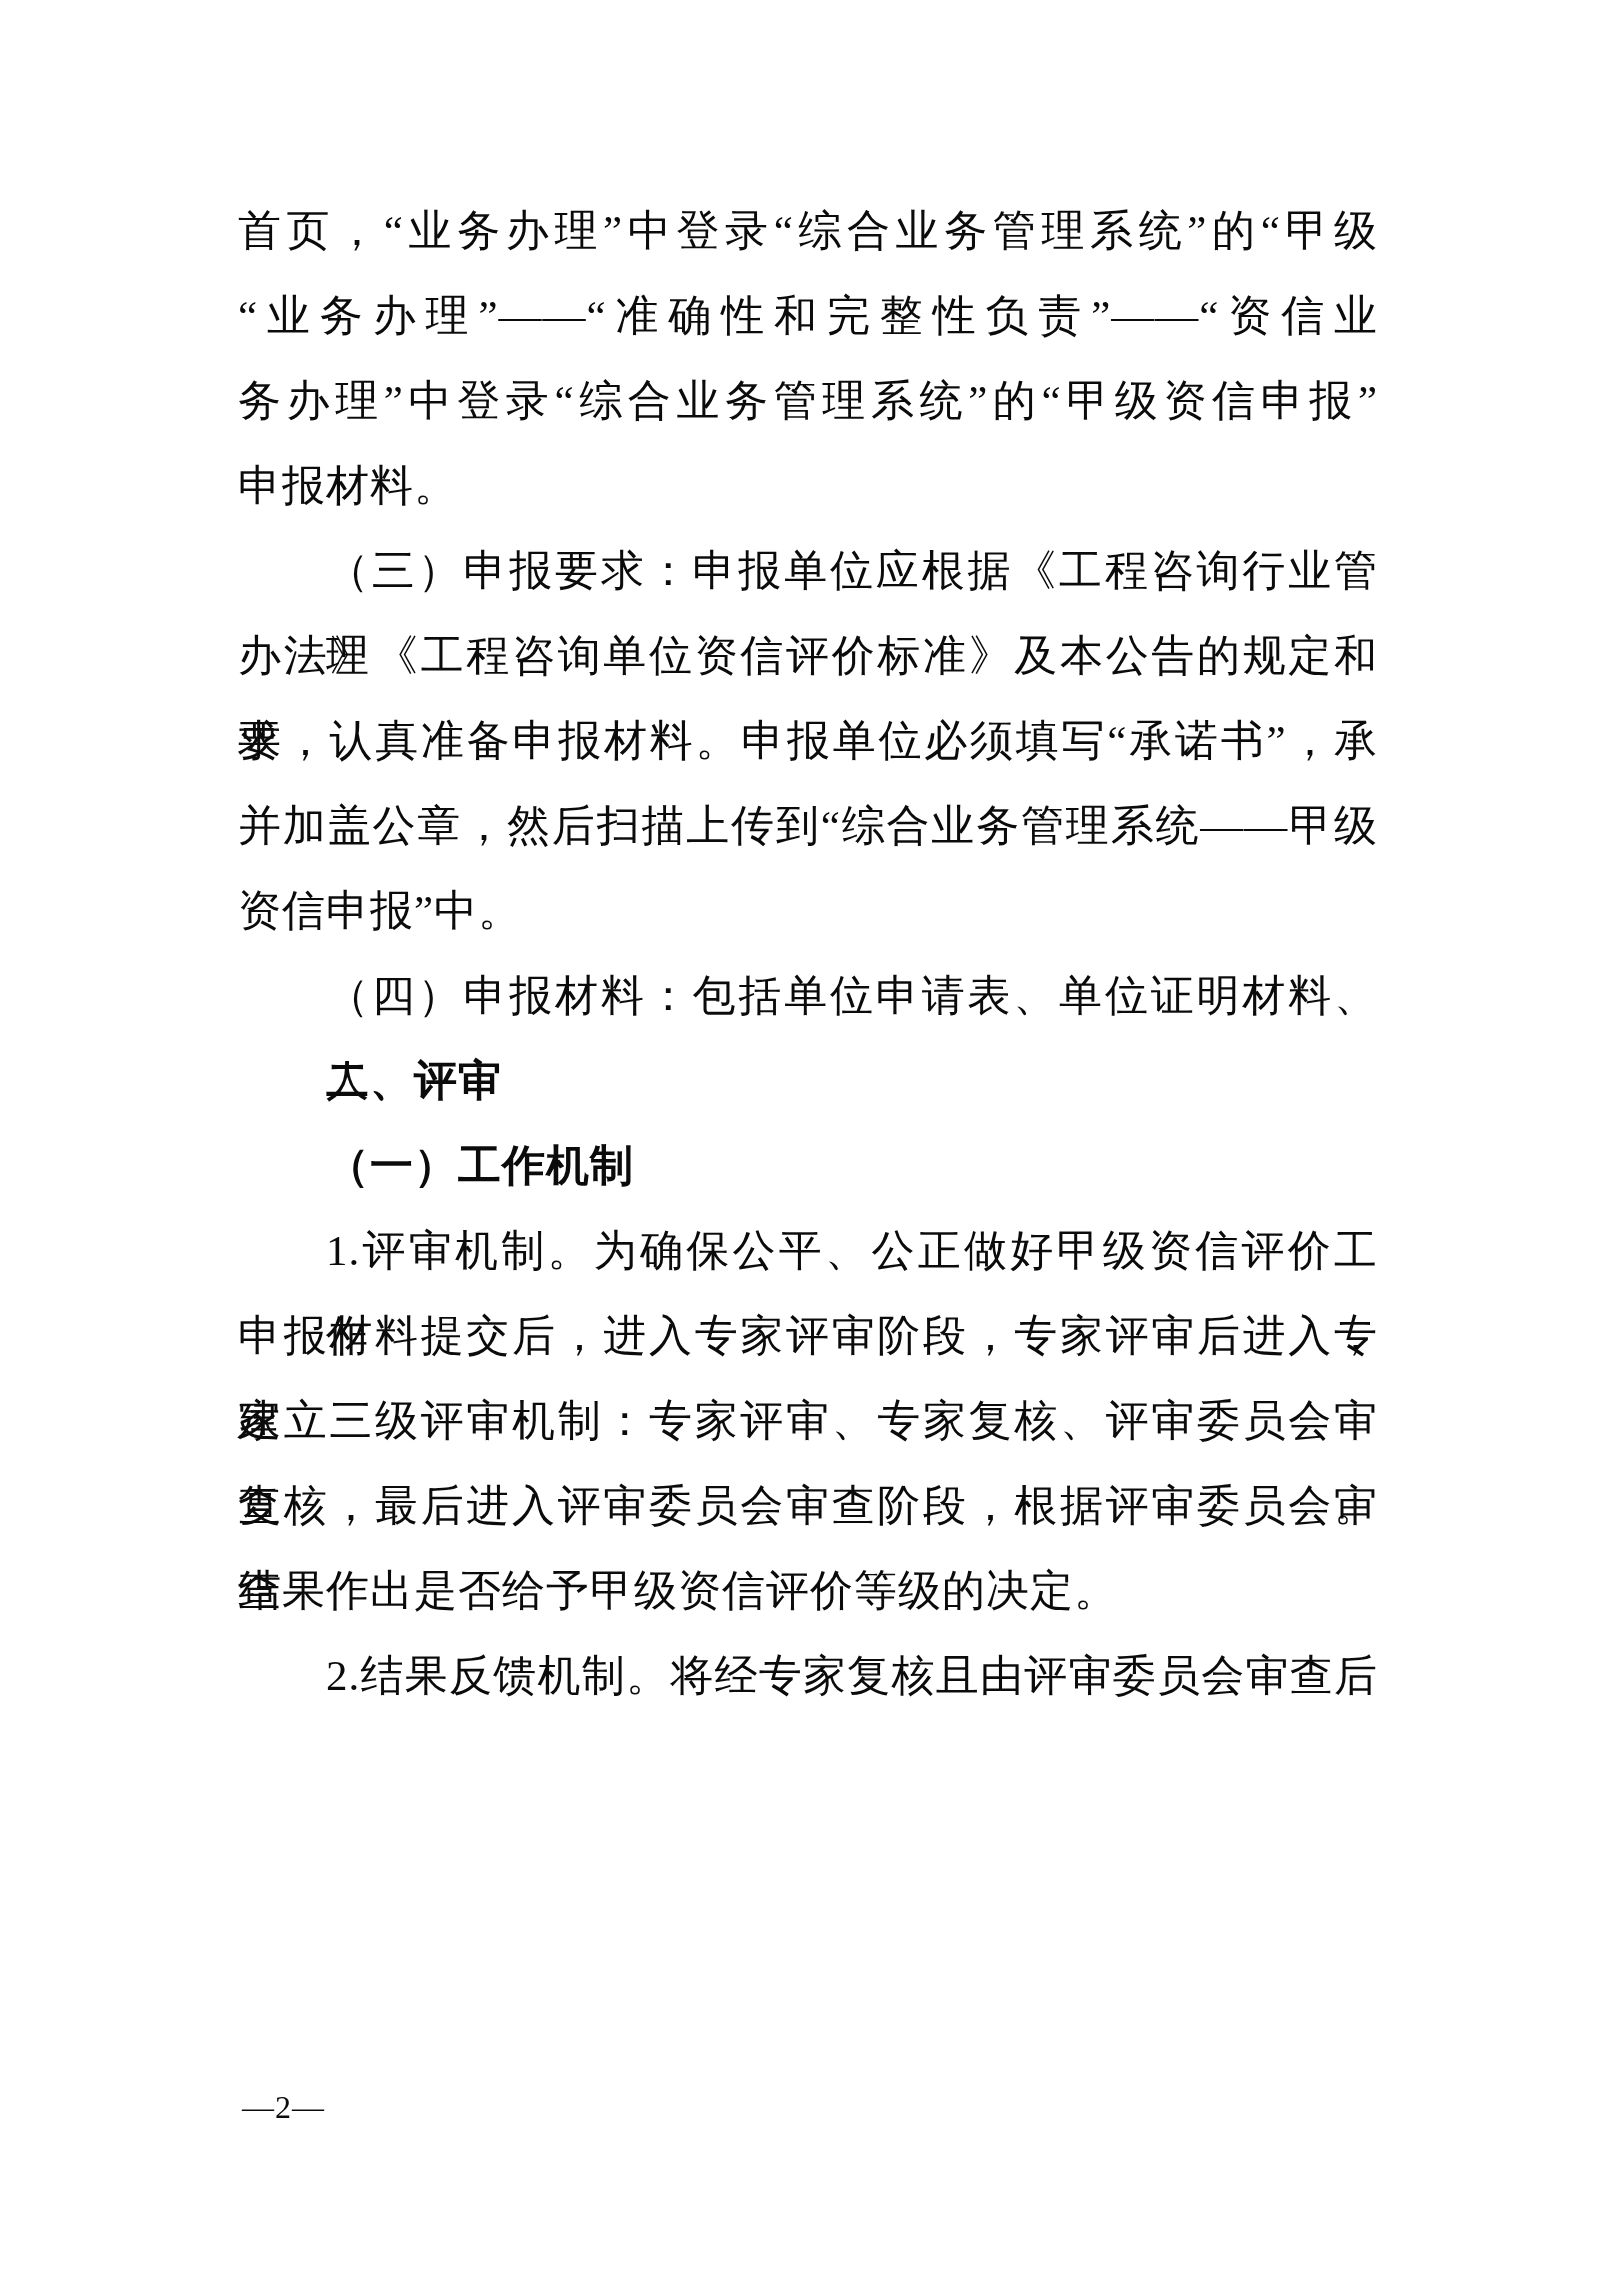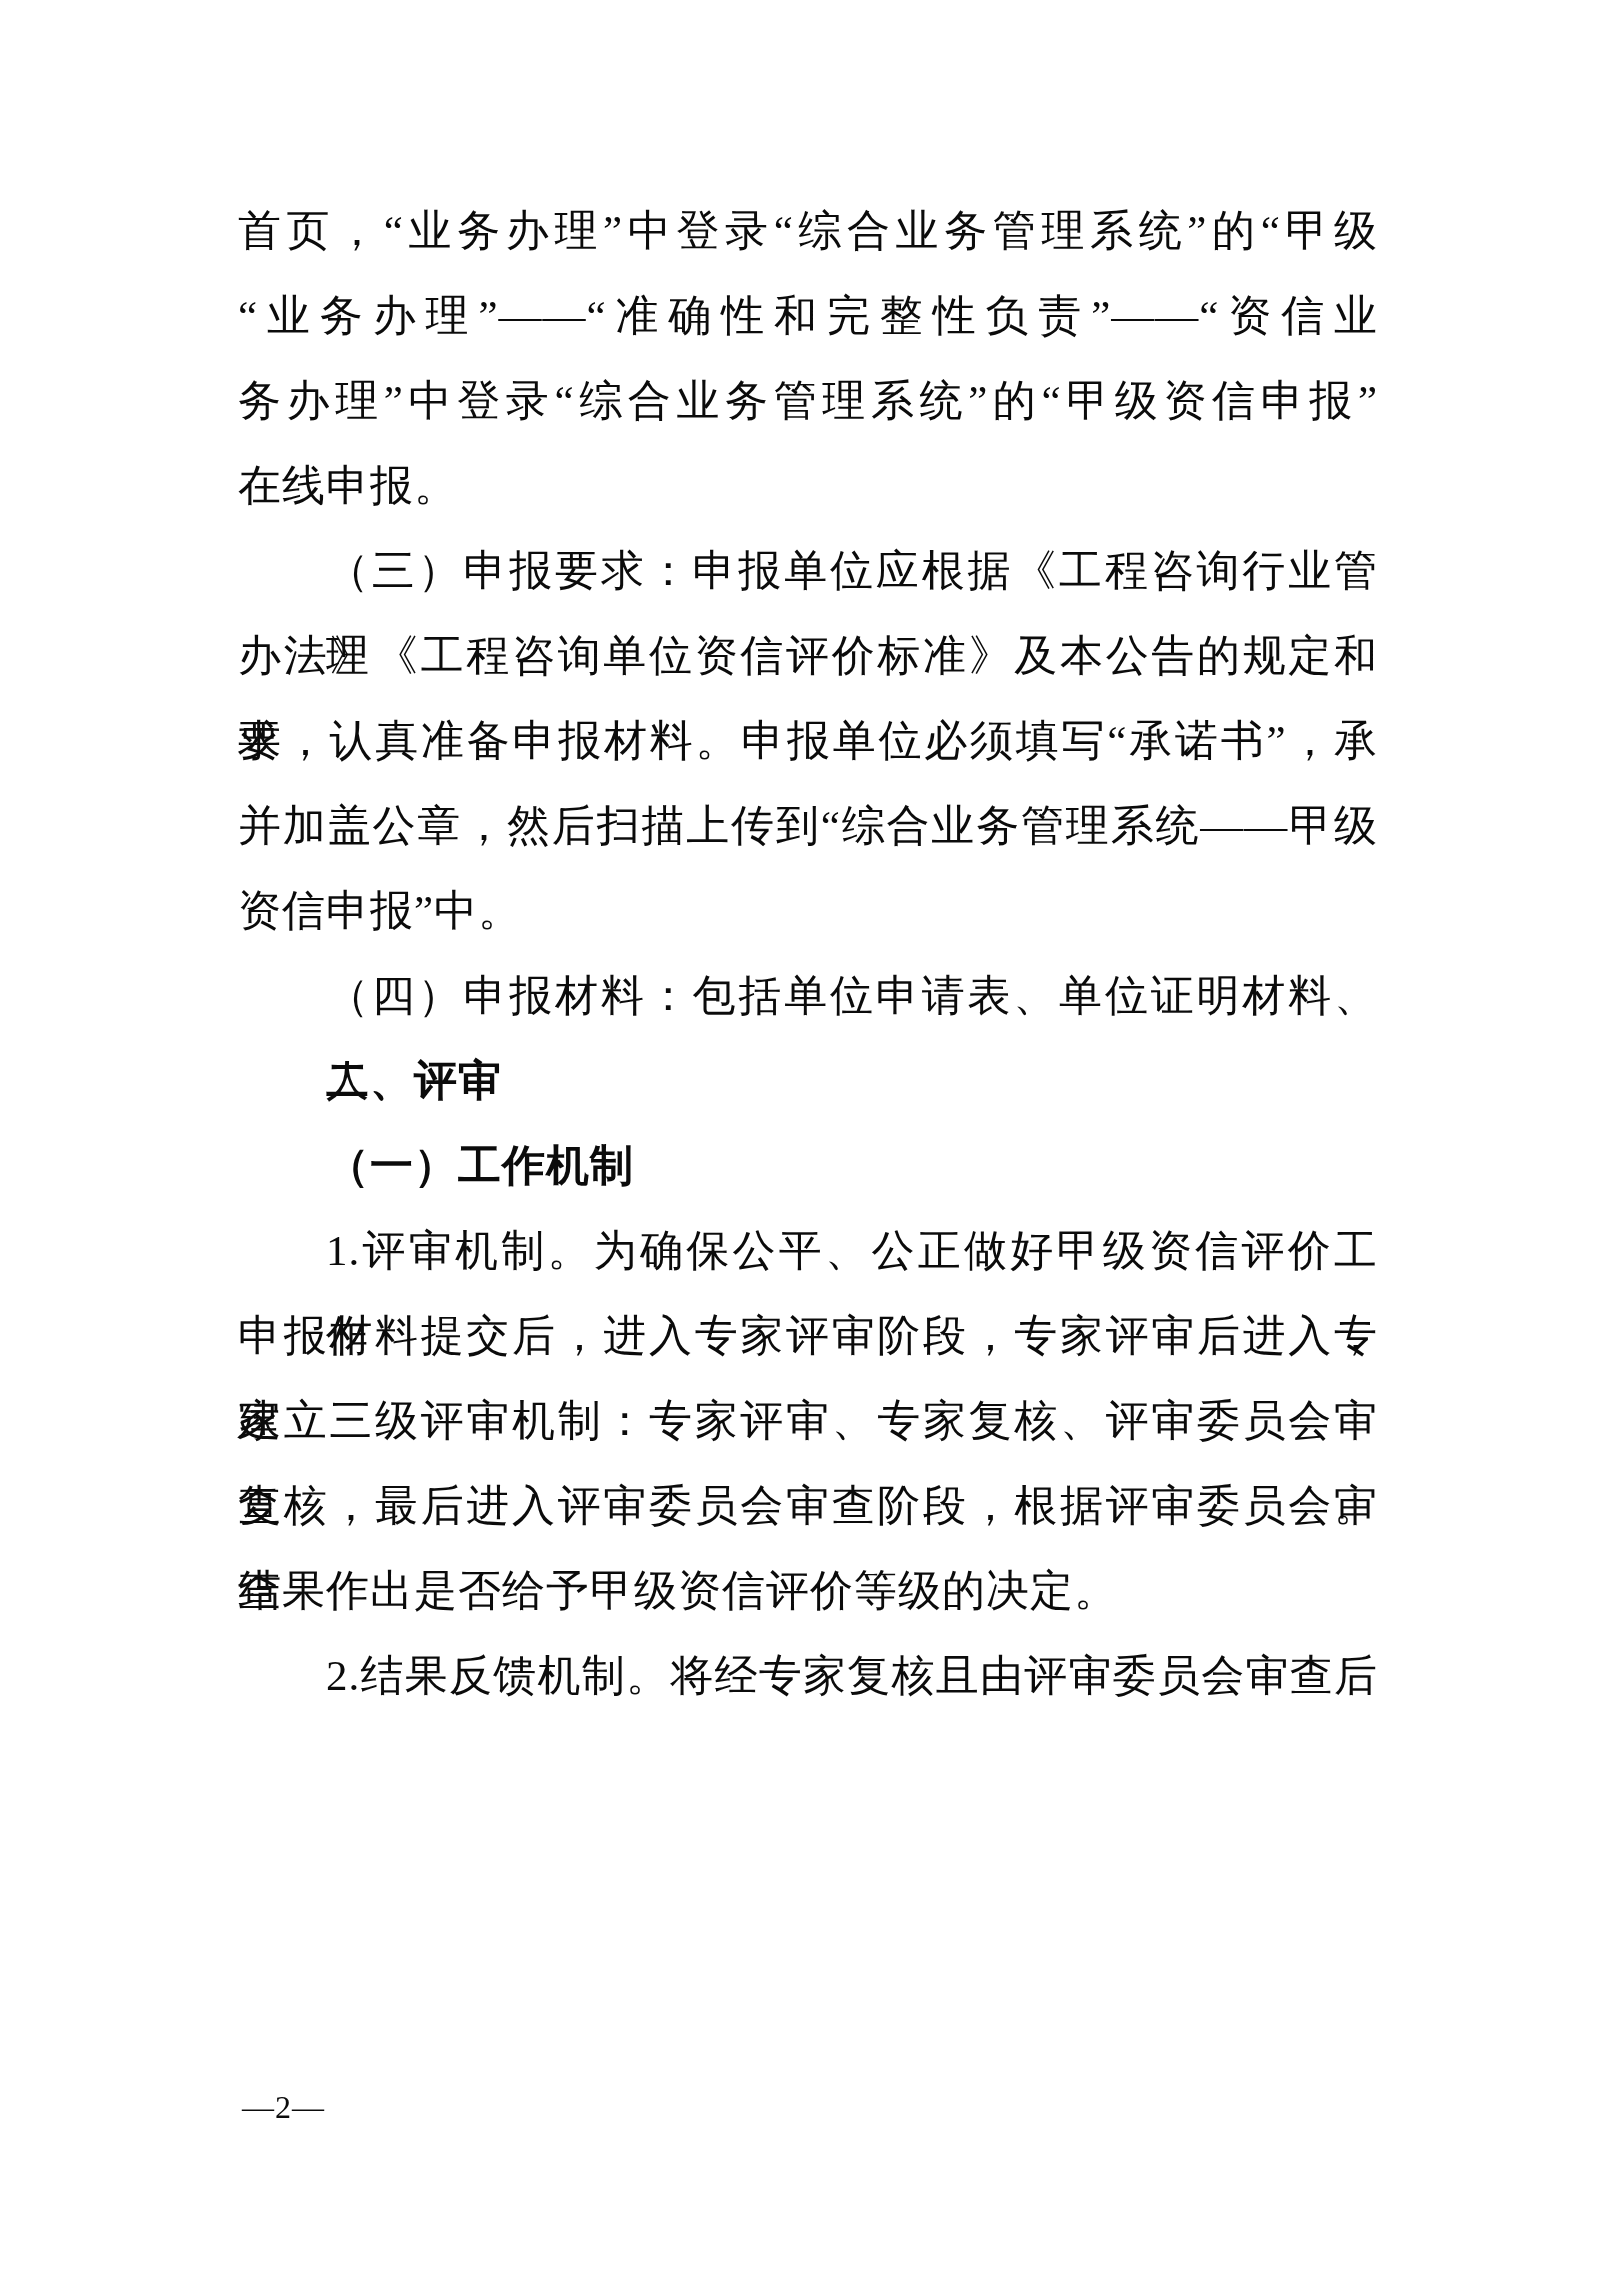--- a/index.html
+++ b/index.html
@@ -56,21 +56,21 @@
   }
 </style>
 </head>
 <body>
 
 <div class="page">
   <div class="content">
     <p class="line just">首页，“业务办理”中登录“综合业务管理系统”的“甲级</p>
     <p class="line just">“业务办理”——“准确性和完整性负责”——“资信业</p>
     <p class="line just">务办理”中登录“综合业务管理系统”的“甲级资信申报”</p>
-    <p class="line">在线申报。</p>
+    <p class="line">申报材料。</p>
     <p class="line just indent">（三）申报要求：申报单位应根据《工程咨询行业管理</p>
     <p class="line just">办法》《工程咨询单位资信评价标准》及本公告的规定和要</p>
     <p class="line just">求，认真准备申报材料。申报单位必须填写“承诺书”，承</p>
     <p class="line just">并加盖公章，然后扫描上传到“综合业务管理系统——甲级</p>
     <p class="line">资信申报”中。</p>
     <p class="line just indent">（四）申报材料：包括单位申请表、单位证明材料、人</p>
     <p class="line indent bold hei">二、评审</p>
     <p class="line indent bold">（一）工作机制</p>
     <p class="line just indent">1.评审机制。为确保公平、公正做好甲级资信评价工作，</p>
     <p class="line just">申报材料提交后，进入专家评审阶段，专家评审后进入专家</p>

